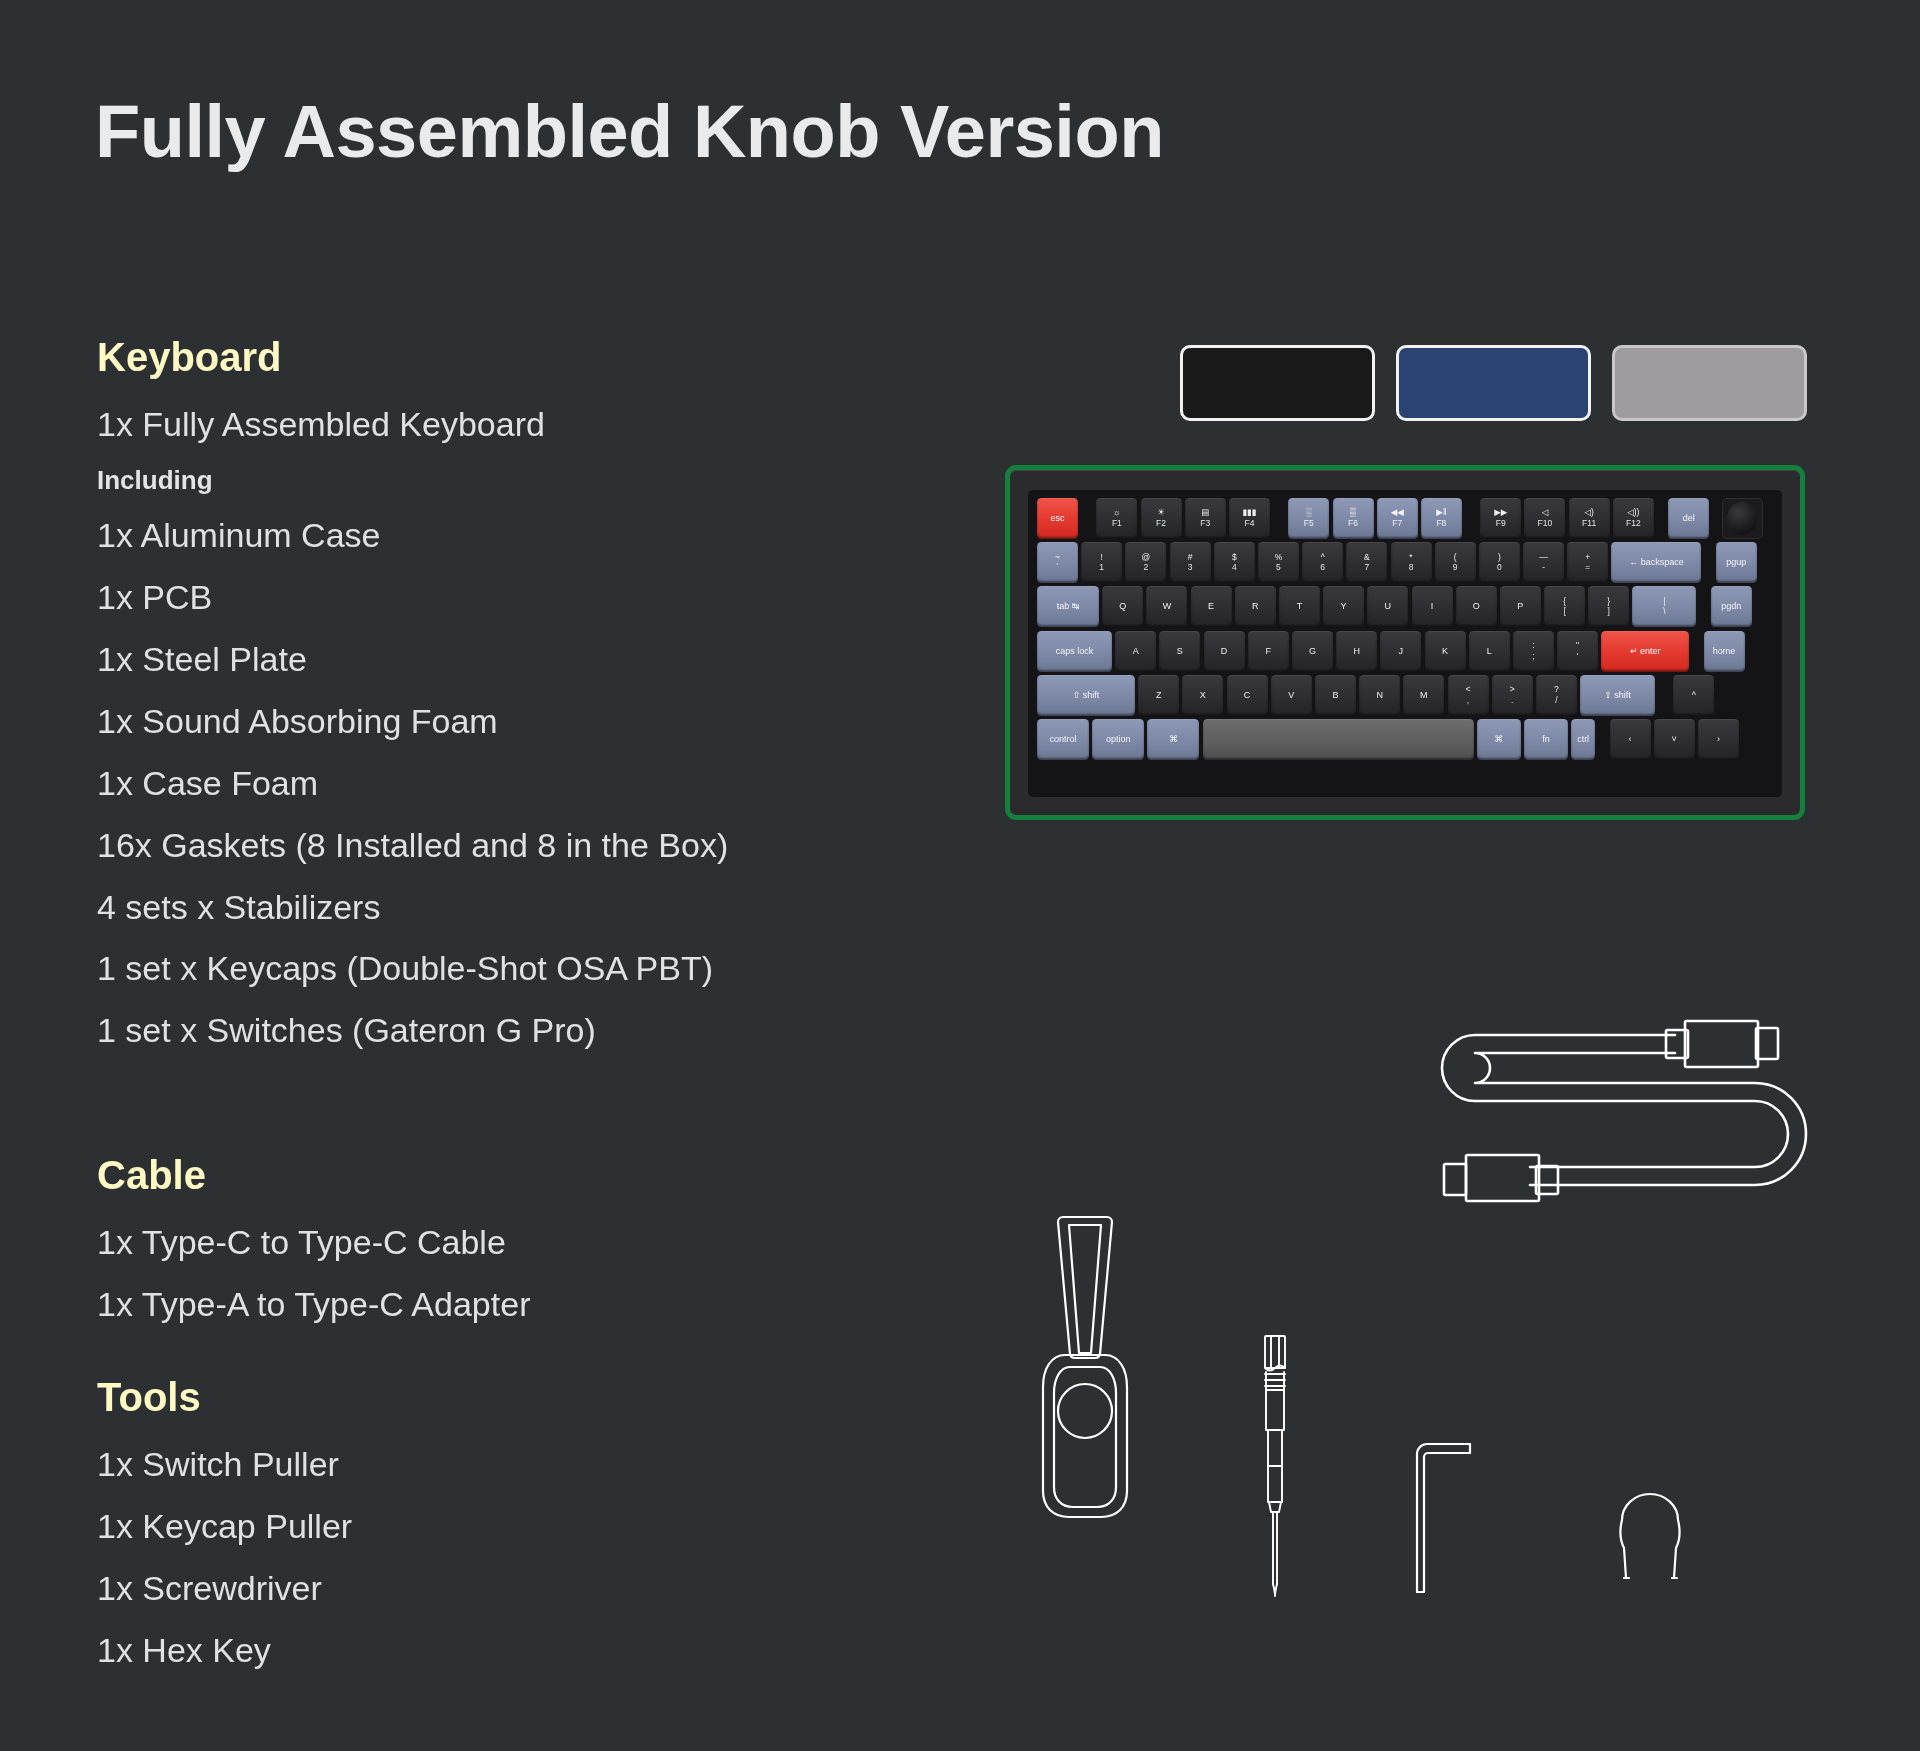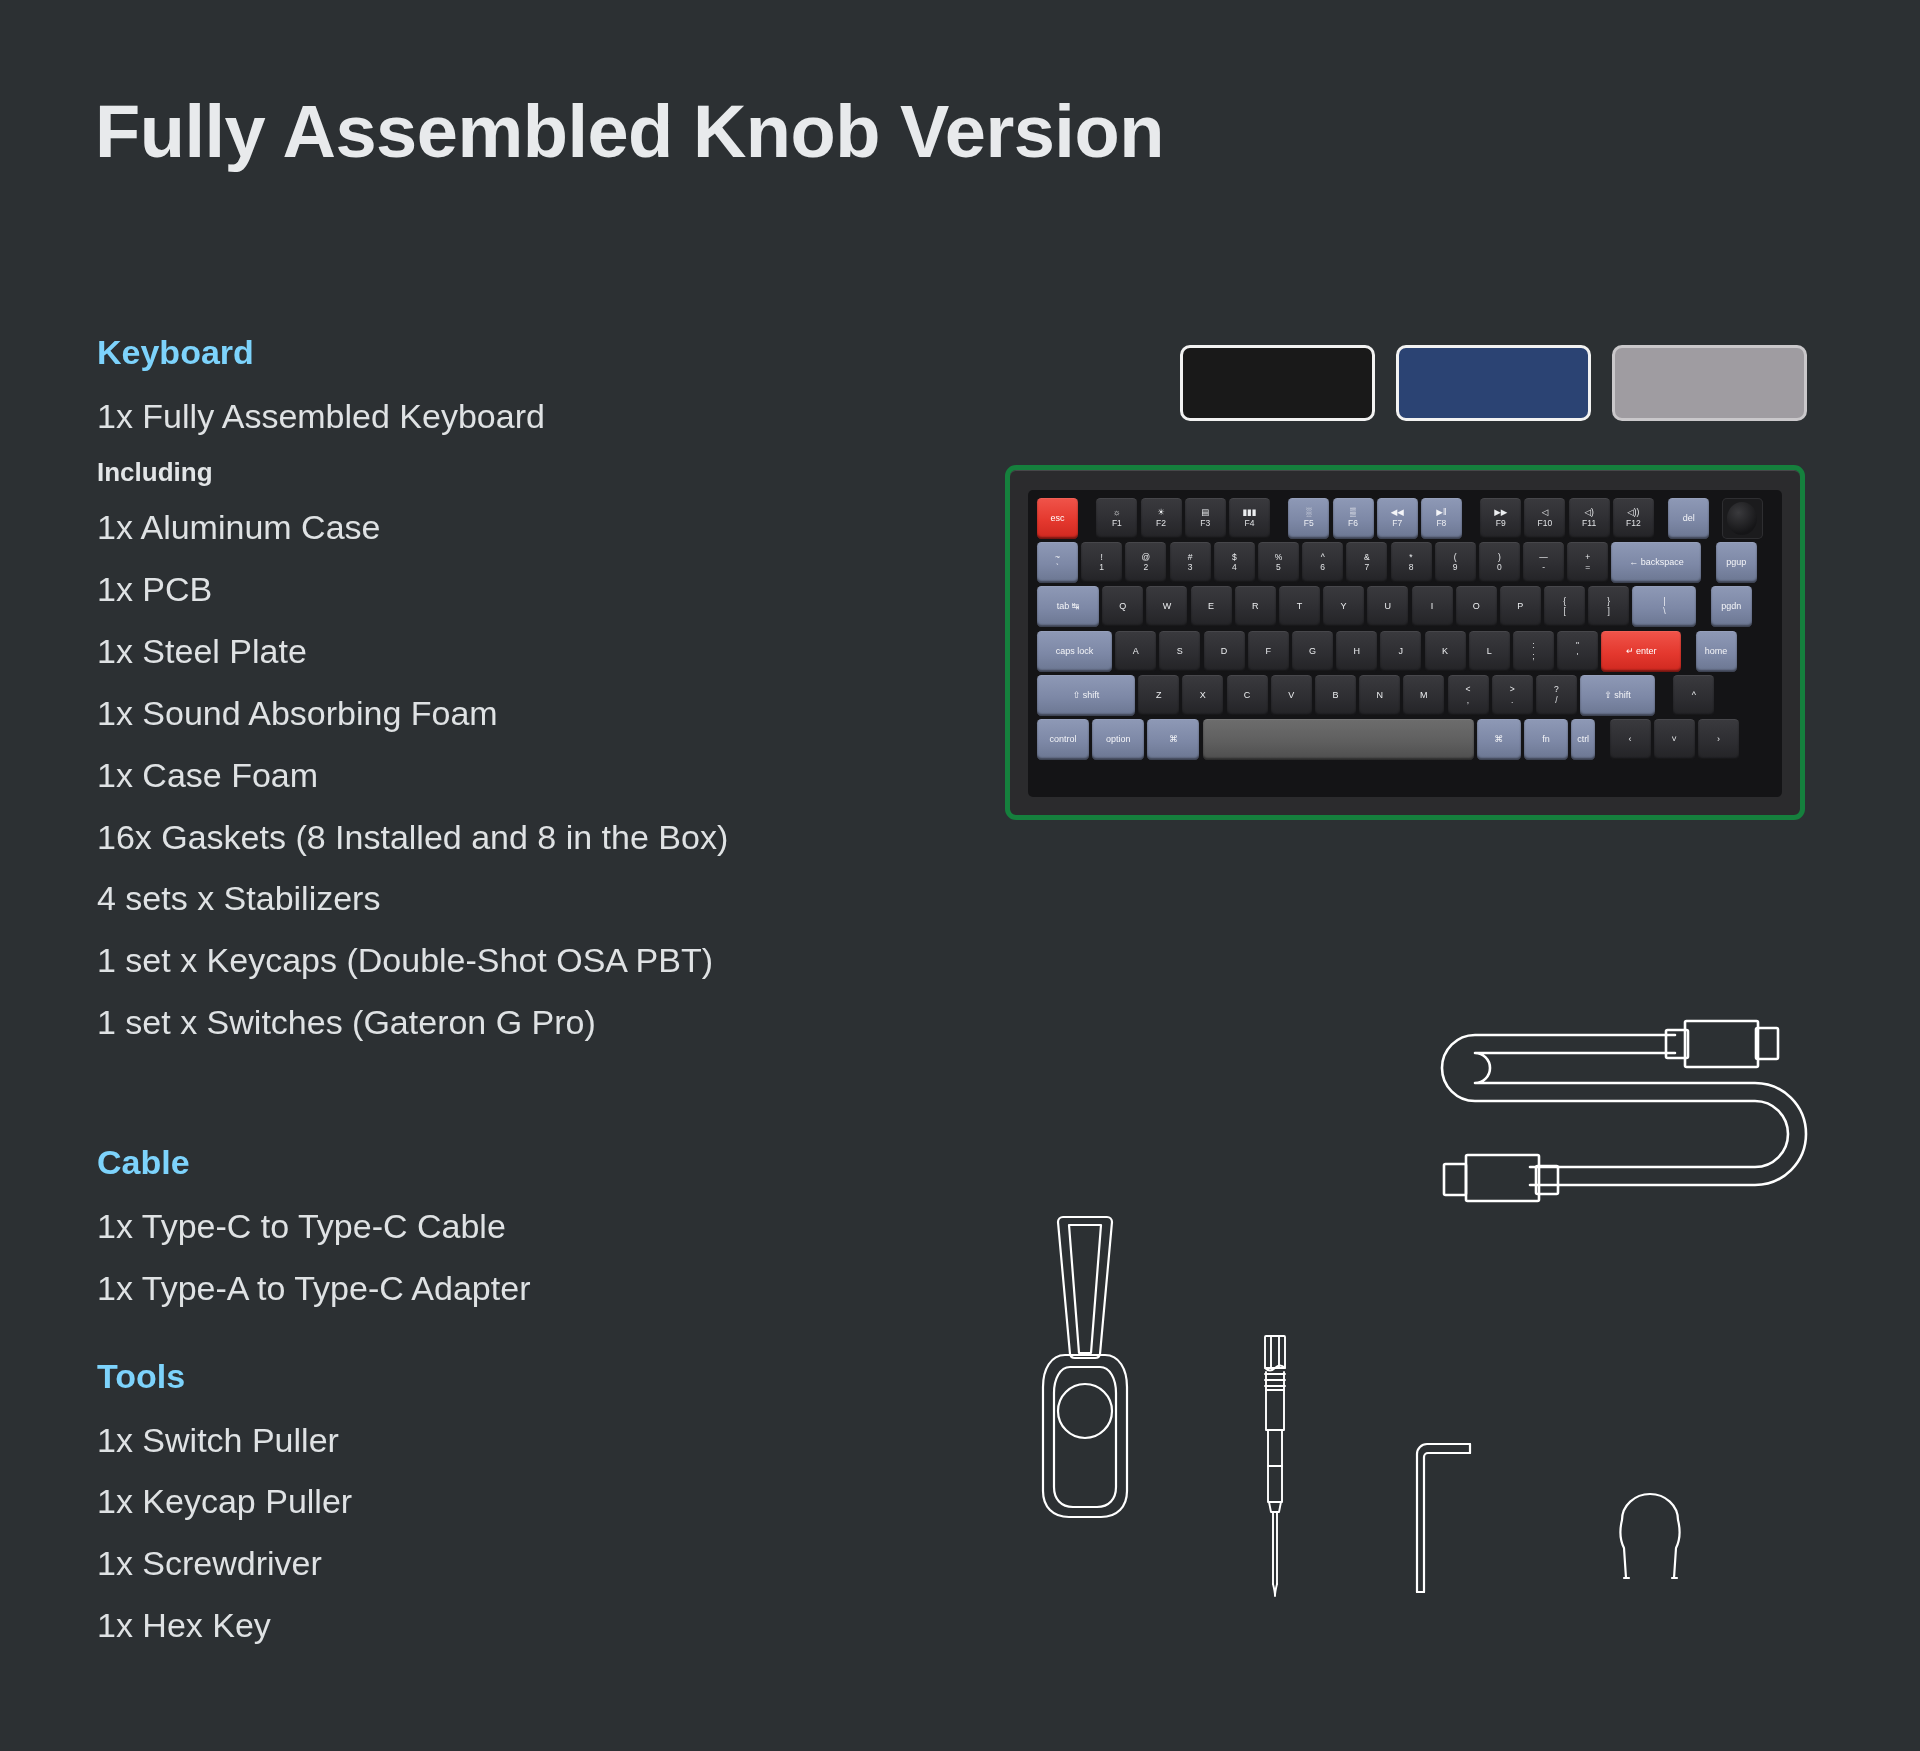--- a/index.html
+++ b/index.html
@@ -12,21 +12,21 @@
   .page { position: relative; width: 1920px; height: 1751px; background:#2c3033; }
 
   
   .title {
     position: absolute; left: 95px; top: 95px;
     font-size: 74px; font-weight: 700; color: #e8eaec;
     letter-spacing: -0.5px; line-height: 1;
   }
   .spec-col { position: absolute; left: 97px; top: 330px; width: 820px; }
   .sec-head {
-    font-size: 34px; font-weight: 700; color: #7dd3fc;
+    font-size: 40px; font-weight: 700; color: #fef9c3;
     margin-bottom: 10px; line-height: 1.35;
   }
   .sec-sub {
     font-size: 26px; font-weight: 700; color: #e2e5e7;
     line-height: 1.9;
   }
   .sec-line {
     font-size: 34px; font-weight: 400; color: #dfe2e4;
     line-height: 1.82; white-space: nowrap;
   }
@@ -361,21 +361,21 @@
             <span class="gly">L</span>
           </div>
         <div class="key dark">
             <span class="top">:</span>
             <span class="sub">;</span>
           </div>
         <div class="key dark">
             <span class="top">"</span>
             <span class="sub">'</span>
           </div>
-        <div class="key red" style="width:80px">
+        <div class="key red" style="width:88px">
             <span class="gly">↵ enter</span>
           </div>
         <div class="rgap"></div>
         <div class="key mod">
             <span class="gly">home</span>
           </div>
       </div>
 
       <div class="krow">
         <div class="key mod" style="width:98px">

